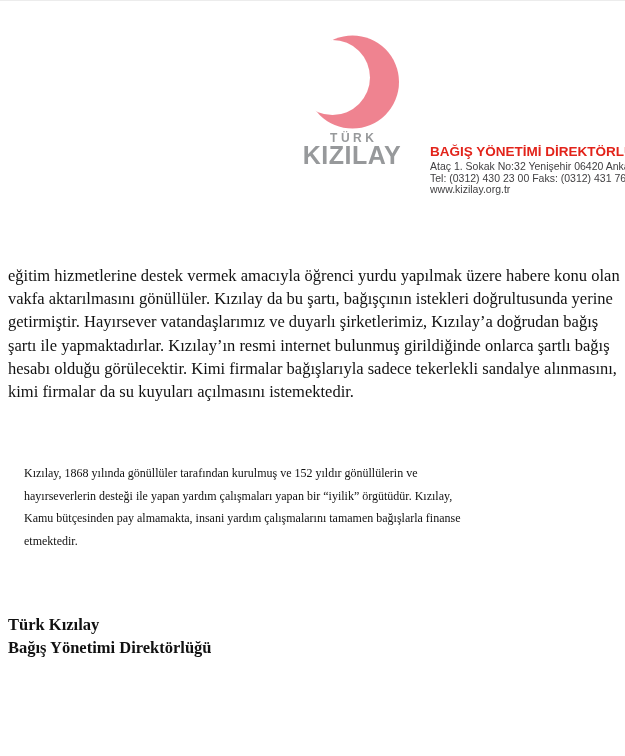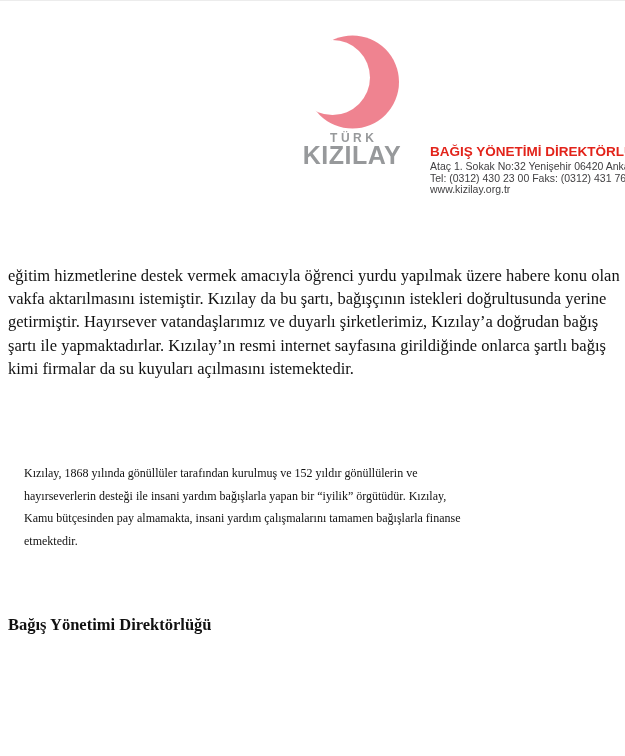--- a/index.html
+++ b/index.html
@@ -80,31 +80,33 @@
   <div class="org-title">BAĞIŞ YÖNETİMİ DİREKTÖRLÜĞÜ</div>
   <div class="org-address">
     <div class="ln">Ataç 1. Sokak No:32 Yenişehir 06420 Ankara</div>
     <div class="ln">Tel: (0312) 430 23 00 Faks: (0312) 431 76 98</div>
     <div class="ln">www.kizilay.org.tr</div>
   </div>
 
 
   <div class="para1">
     <div class="ln">eğitim hizmetlerine destek vermek amacıyla öğrenci yurdu yapılmak üzere habere konu olan</div>
-    <div class="ln">vakfa aktarılmasını istemiştir. Kızılay da bu şartı, bağışçının istekleri doğrultusunda yerine</div>
+    <div class="ln">vakfa aktarılmasını gönüllüler. Kızılay da bu şartı, bağışçının istekleri doğrultusunda yerine</div>
     <div class="ln">getirmiştir. Hayırsever vatandaşlarımız ve duyarlı şirketlerimiz, Kızılay’a doğrudan bağış</div>
-    <div class="ln">şartı ile yapmaktadırlar. Kızılay’ın resmi internet sayfasına girildiğinde onlarca şartlı bağış</div>
+    <div class="ln">şartı ile yapmaktadırlar. Kızılay’ın resmi internet bulunmuş girildiğinde onlarca şartlı bağış</div>
+    <div class="ln">hesabı olduğu görülecektir. Kimi firmalar bağışlarıyla sadece tekerlekli sandalye alınmasını,</div>
     <div class="ln">kimi firmalar da su kuyuları açılmasını istemektedir.</div>
   </div>
 
   <div class="para2">
     <div class="ln">Kızılay, 1868 yılında gönüllüler tarafından kurulmuş ve 152 yıldır gönüllülerin ve</div>
-    <div class="ln">hayırseverlerin desteği ile insani yardım bağışlarla yapan bir “iyilik” örgütüdür. Kızılay,</div>
+    <div class="ln">hayırseverlerin desteği ile yapan yardım çalışmaları yapan bir “iyilik” örgütüdür. Kızılay,</div>
     <div class="ln">Kamu bütçesinden pay almamakta, insani yardım çalışmalarını tamamen bağışlarla finanse</div>
     <div class="ln">etmektedir.</div>
   </div>
 
 
   <div class="signature">
+    <div class="ln">Türk Kızılay</div>
     <div class="ln">Bağış Yönetimi Direktörlüğü</div>
   </div>
 
 </div>
 
 </body></html>

